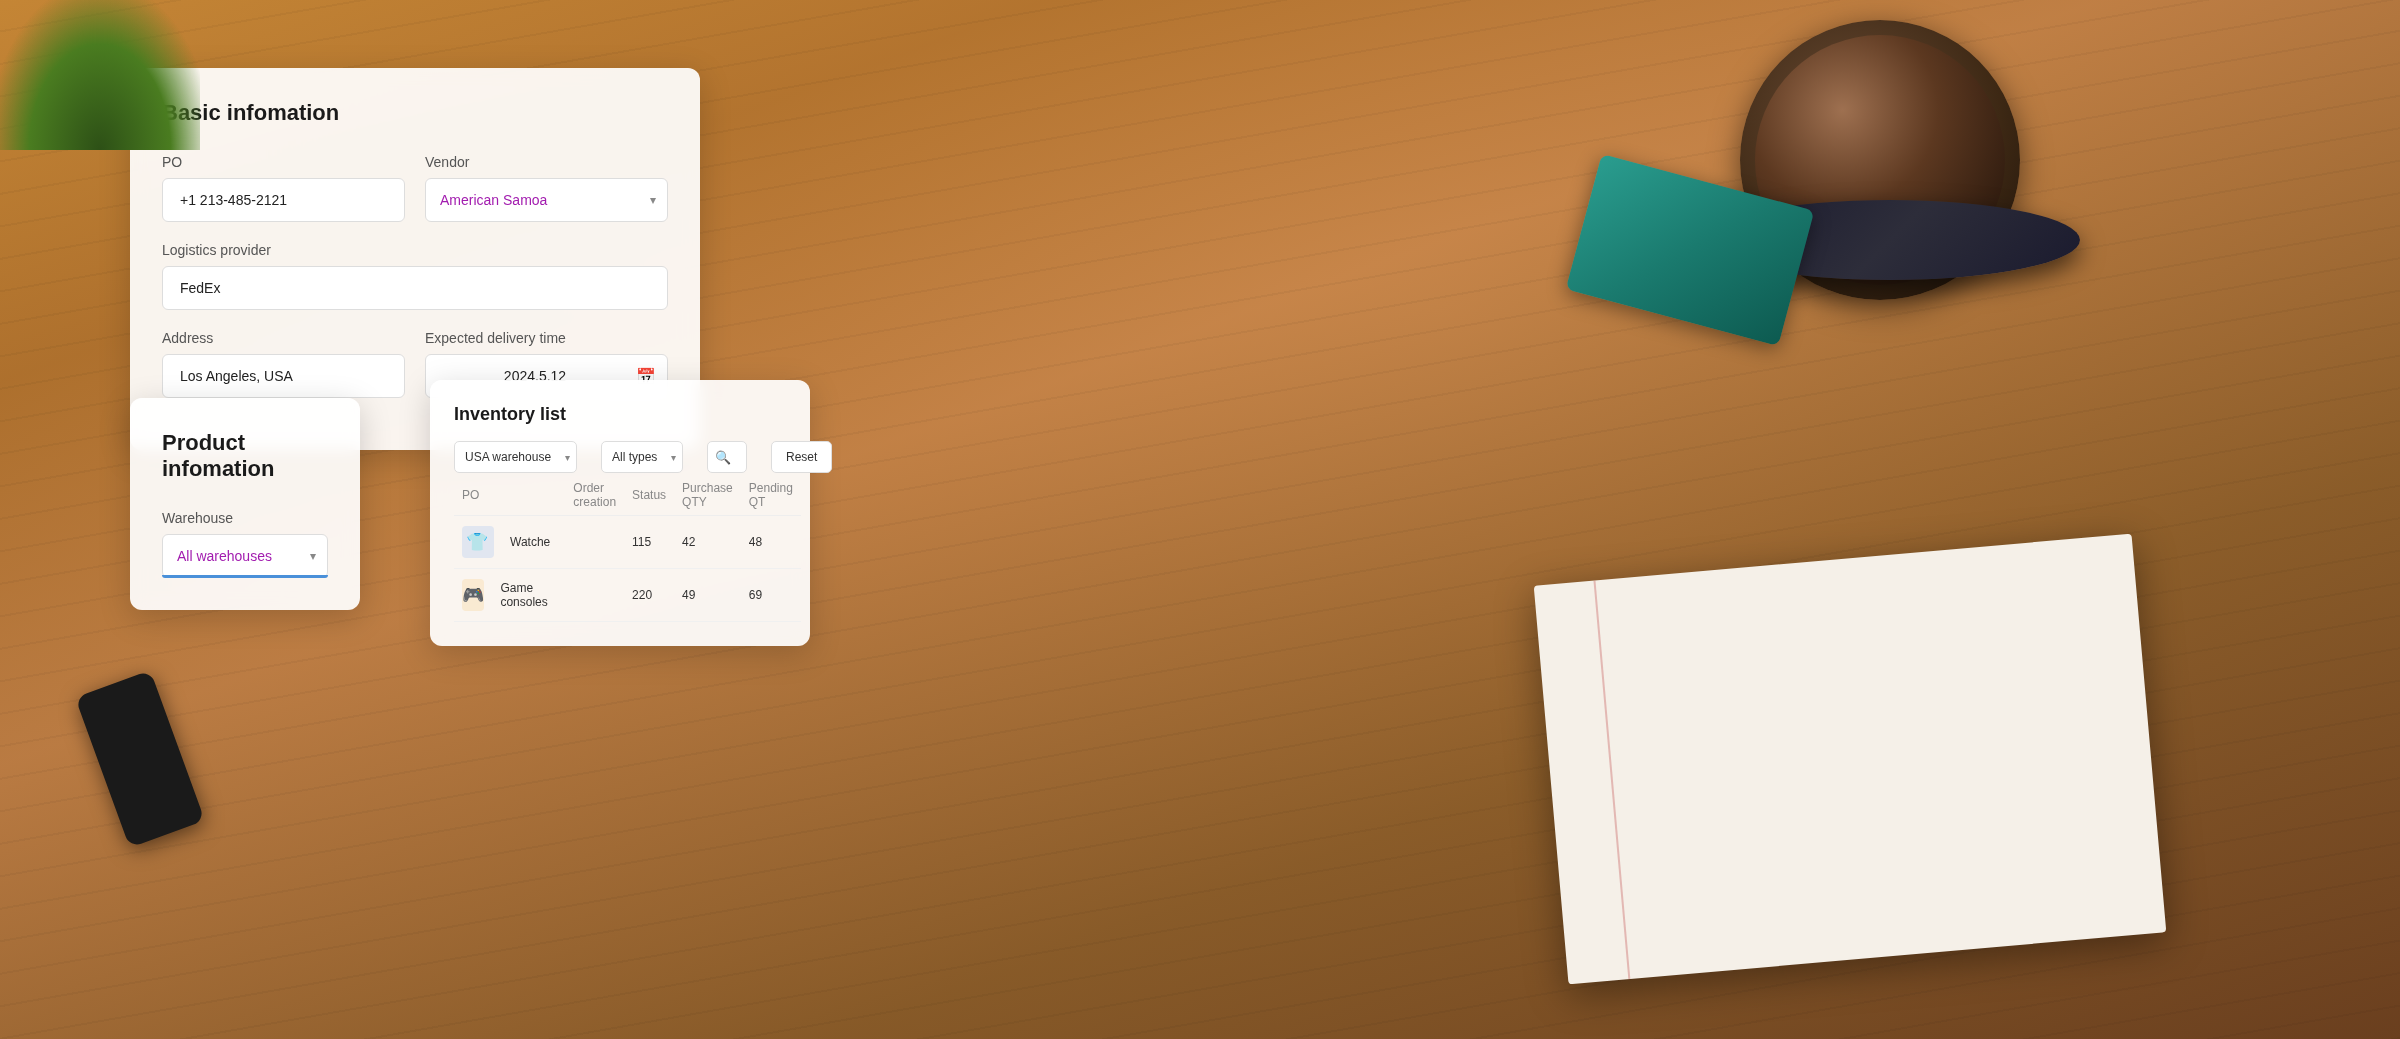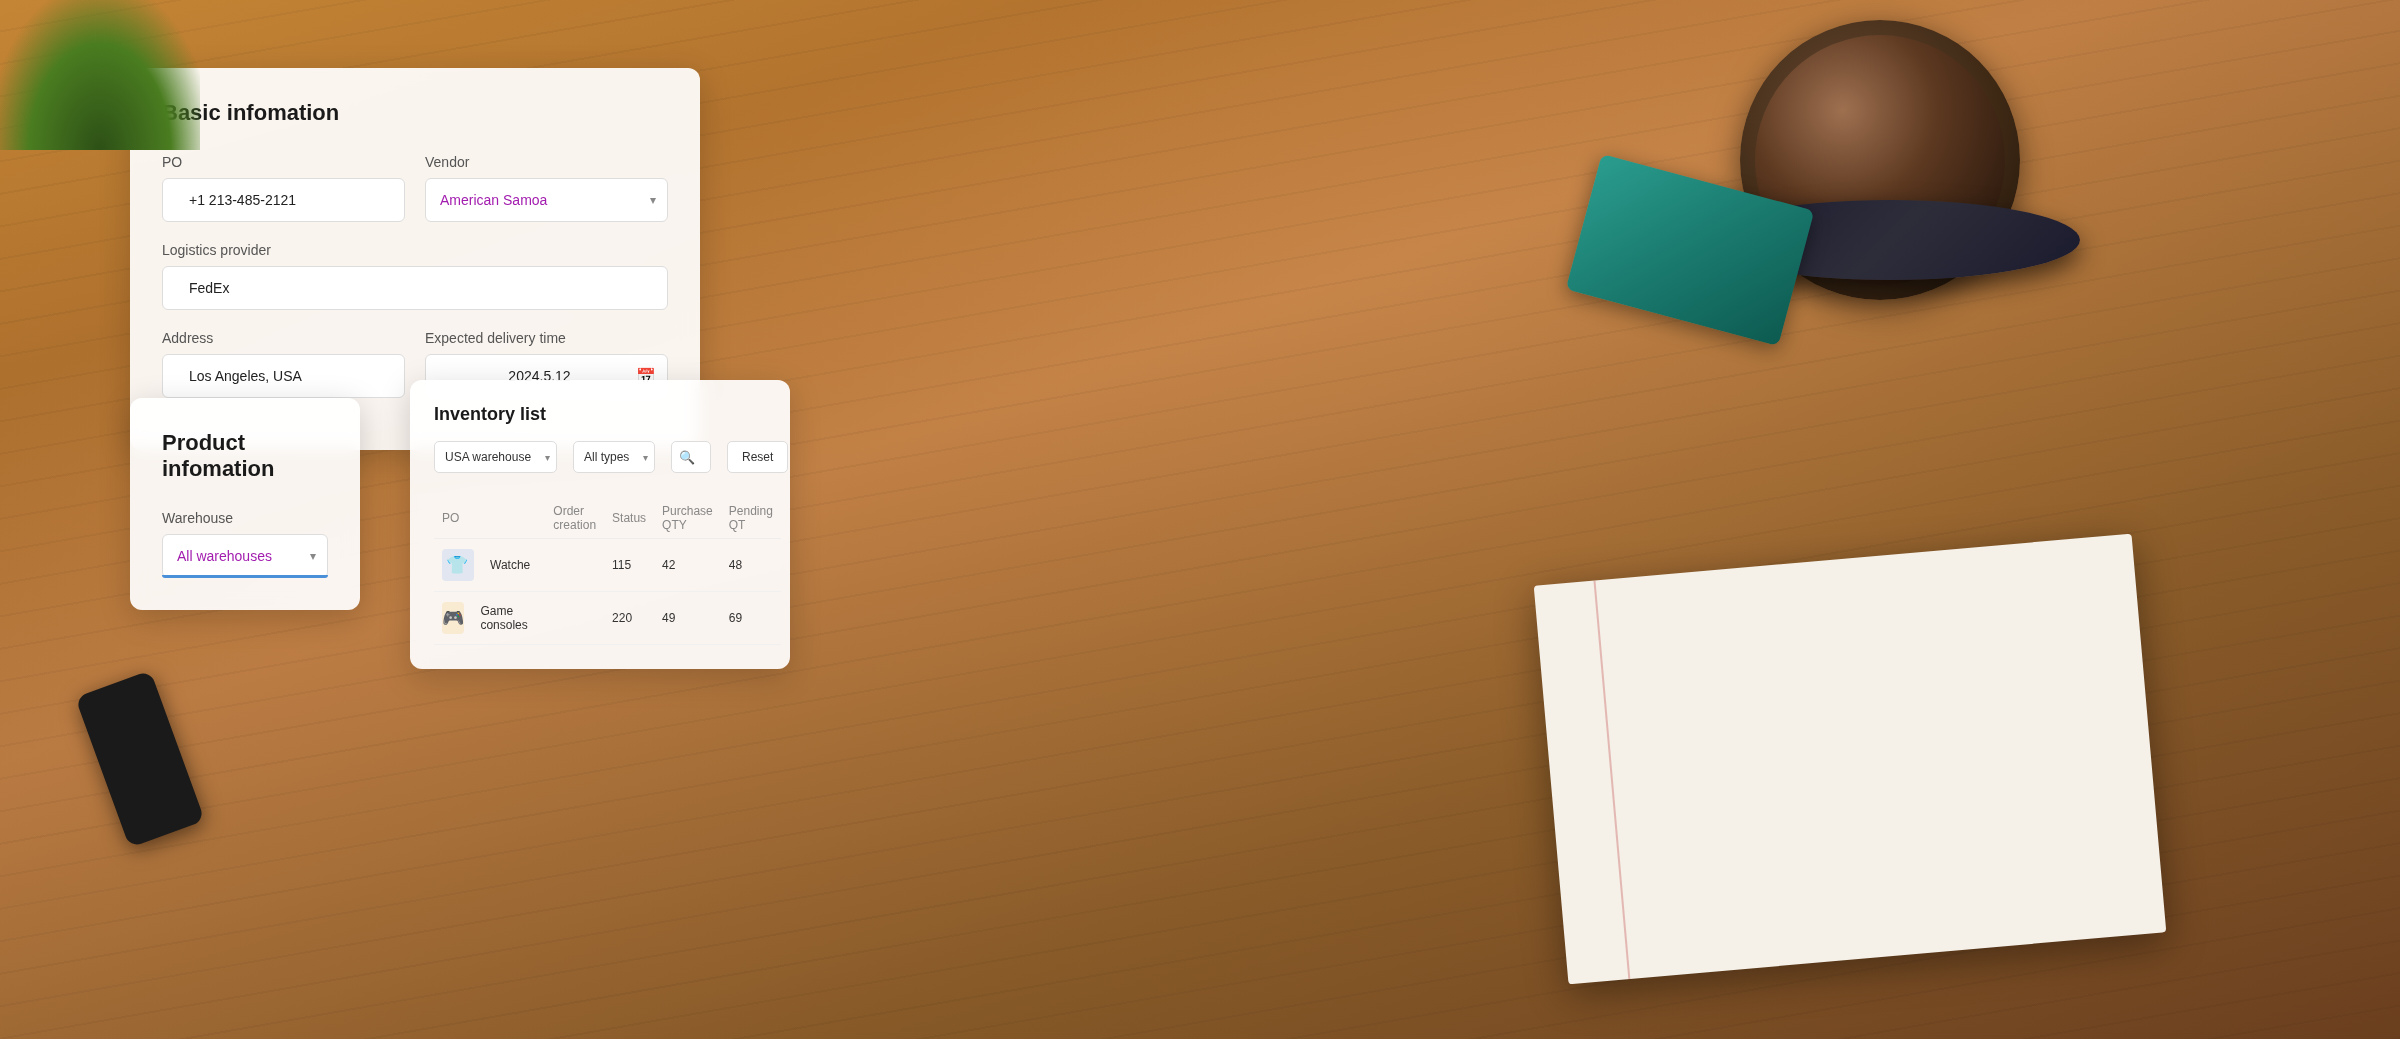--- a/index.html
+++ b/index.html
@@ -165,21 +165,21 @@
     .product-info-panel {
       top: 398px;
       left: 130px;
       width: 230px;
       min-height: 200px;
     }
 
     
     .inventory-panel {
       top: 380px;
-      left: 410px;
+      left: 430px;
       width: 380px;
       min-height: 230px;
       padding: 24px;
     }
 
     .panel-title {
       font-size: 22px;
       font-weight: 600;
       color: #1a1a1a;
       margin-bottom: 28px;
@@ -202,21 +202,21 @@
       font-size: 14px;
       color: #555;
       font-weight: 400;
     }
 
     .form-input {
       width: 100%;
       height: 44px;
       border: 1px solid #ddd;
       border-radius: 6px;
-      padding: 0 26px;
+      padding: 0 17px;
       font-size: 14px;
       color: #222;
       background: #fff;
       outline: none;
     }
 
     .form-select-wrapper {
       position: relative;
       width: 100%;
     }
@@ -284,23 +284,23 @@
     }
 
     
     .inventory-panel .panel-title {
       font-size: 18px;
       margin-bottom: 16px;
     }
 
     .inventory-filters {
       display: flex;
-      gap: 16px;
+      gap: 24px;
       align-items: center;
-      margin-bottom: 25px;
+      margin-bottom: 2px;
     }
 
     .filter-select-wrapper {
       position: relative;
     }
 
     .filter-select {
       height: 32px;
       border: 1px solid #ddd;
       border-radius: 5px;

